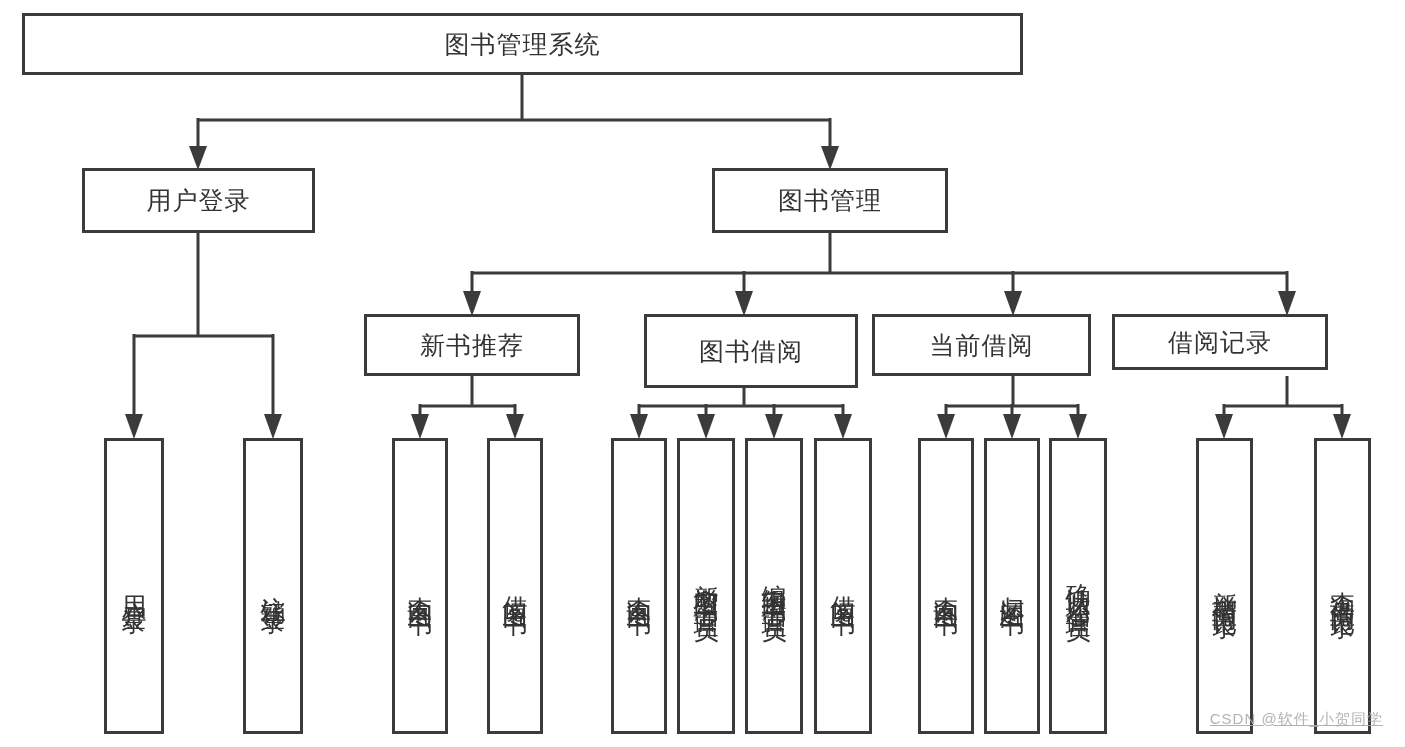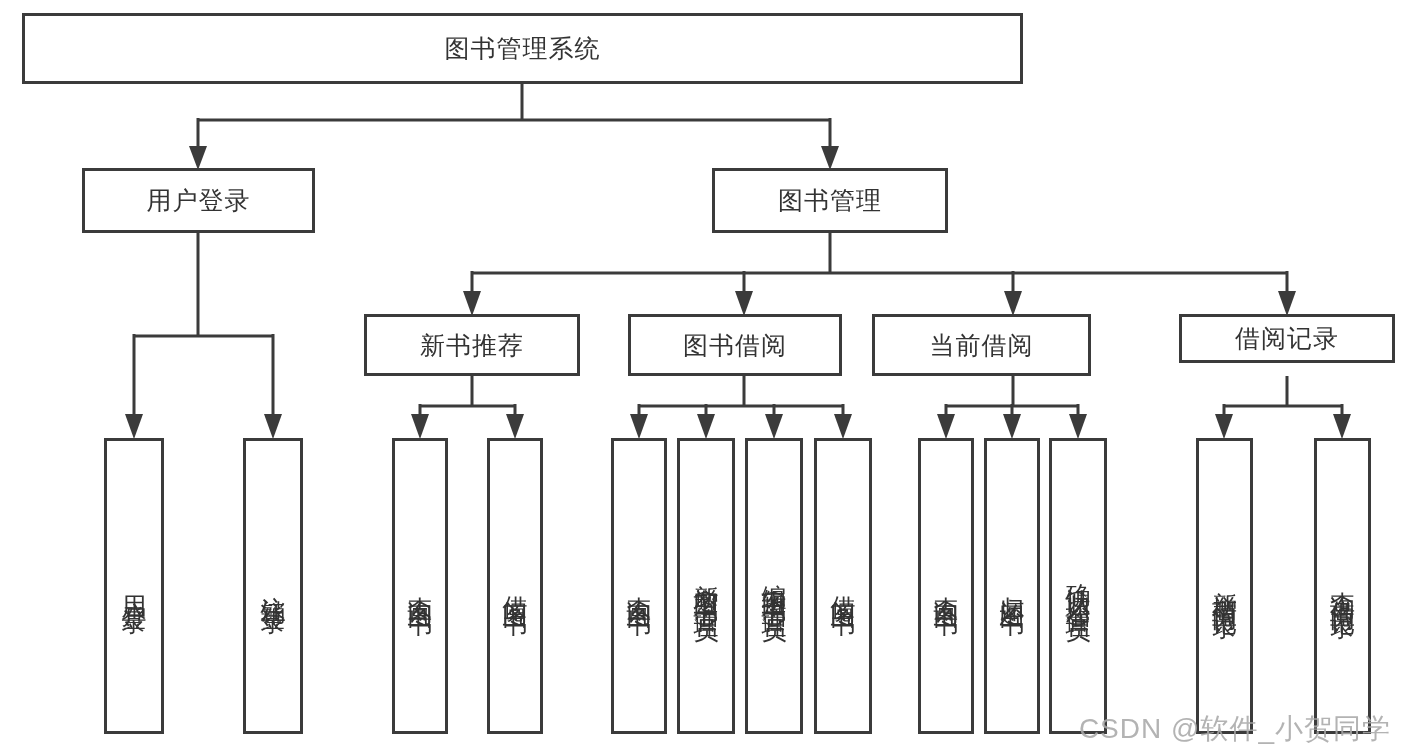--- a/index.html
+++ b/index.html
@@ -27,26 +27,27 @@
   }
   .vert{
     writing-mode:vertical-rl;
     text-orientation:mixed;
     letter-spacing:5px;
     white-space:normal;
     line-height:1;
   }
   .watermark{
     position:absolute;
-    right:14px;
+    right:22px;
     top:710px;
     z-index:5;
-    font-size:28px;
+    font-size:15px;
     letter-spacing:1px;
     color:rgba(168,168,168,0.88);
+    text-decoration:underline;
   }
 </style>
 </head>
 <body>
 
 <div class="canvas">
 
   <svg class="lines" width="1405" height="747" viewBox="0 0 1405 747">
     <g stroke="#3b3b3b" stroke-width="3" fill="none">
 
@@ -80,29 +81,29 @@
       <polygon points="765,414 783,414 774,439"></polygon>
       <polygon points="834,414 852,414 843,439"></polygon>
       <polygon points="937,414 955,414 946,439"></polygon>
       <polygon points="1003,414 1021,414 1012,439"></polygon>
       <polygon points="1069,414 1087,414 1078,439"></polygon>
       <polygon points="1215,414 1233,414 1224,439"></polygon>
       <polygon points="1333,414 1351,414 1342,439"></polygon>
     </g>
   </svg>
 
-  <div class="box" style="left:22px;top:13px;width:1001px;height:71px">图书管理系统</div>
+  <div class="box" style="left:22px;top:13px;width:1001px;height:62px">图书管理系统</div>
 
   <div class="box" style="left:82px;top:168px;width:233px;height:65px">用户登录</div>
   <div class="box" style="left:364px;top:314px;width:216px;height:62px">新书推荐</div>
 
   <div class="box" style="left:712px;top:168px;width:236px;height:65px">图书管理</div>
-  <div class="box" style="left:628px;top:314px;width:214px;height:62px">图书借阅</div>
+  <div class="box" style="left:644px;top:314px;width:214px;height:74px">图书借阅</div>
   <div class="box" style="left:872px;top:314px;width:219px;height:62px">当前借阅</div>
-  <div class="box" style="left:1179px;top:314px;width:216px;height:49px">借阅记录</div>
+  <div class="box" style="left:1112px;top:314px;width:216px;height:56px">借阅记录</div>
 
   <div class="box vert" style="left:104px;top:438px;width:60px;height:296px">用户登录</div>
   <div class="box vert" style="left:243px;top:438px;width:60px;height:296px">注销登录</div>
 
   <div class="box vert" style="left:392px;top:438px;width:56px;height:296px">查询图书</div>
   <div class="box vert" style="left:487px;top:438px;width:56px;height:296px">借阅图书</div>
 
   <div class="box vert" style="left:611px;top:438px;width:56px;height:296px">查询图书</div>
   <div class="box vert" style="left:677px;top:438px;width:58px;height:296px">新增图书（管理员）</div>
   <div class="box vert" style="left:745px;top:438px;width:58px;height:296px">编辑图书（管理员）</div>

